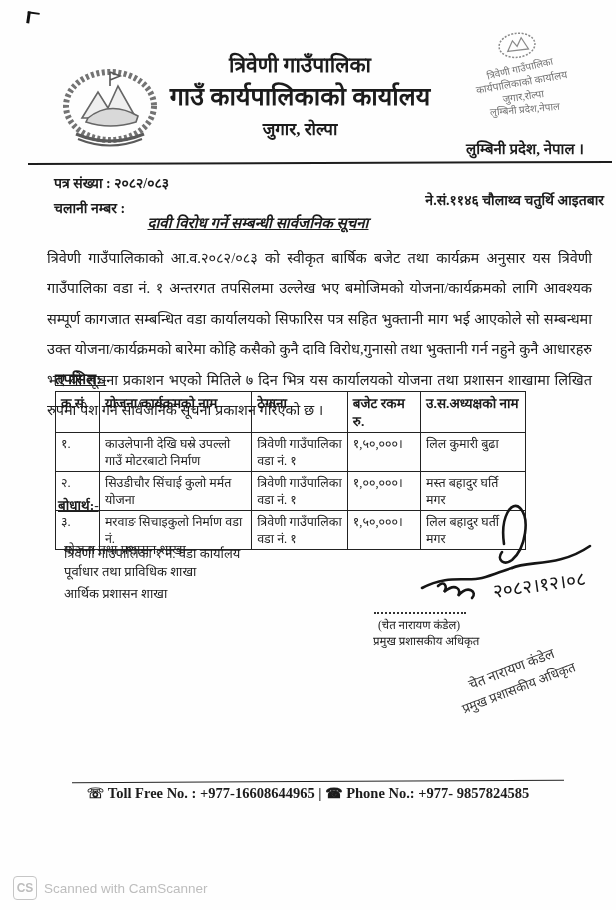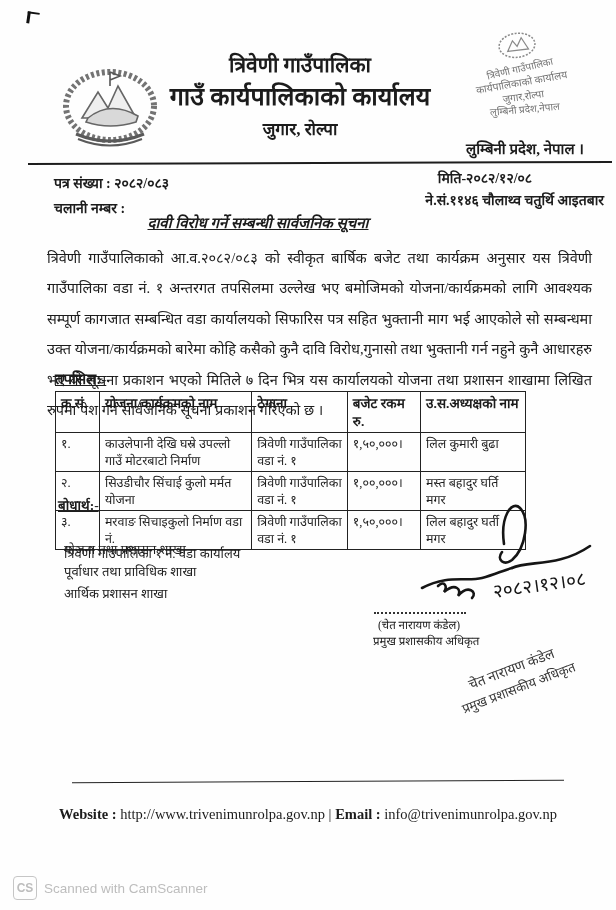--- a/index.html
+++ b/index.html
@@ -102,21 +102,20 @@
     <div class="arc3">जुगार,रोल्पा</div>
     <div class="arc4">लुम्बिनी प्रदेश,नेपाल</div>
   </div>
 
   <div class="abs province">लुम्बिनी प्रदेश, नेपाल ।</div>
 
   <div class="abs head-rule"></div>
 
   <div class="abs letter-no">पत्र संख्या : २०८२/०८३</div>
   <div class="abs dispatch-no">चलानी नम्बर :</div>
-  <div class="abs date-line">मिति-२०८२/१२/०८</div>
   <div class="abs nesam-line">ने.सं.११४६ चौलाथ्व चतुर्थि आइतबार</div>
 
   <div class="abs notice-title">
     <span>दावी विरोध गर्ने सम्बन्धी सार्वजनिक सूचना</span>
   </div>
 
   <div class="abs body-par">त्रिवेणी गाउँपालिकाको आ.व.२०८२/०८३ को स्वीकृत बार्षिक बजेट तथा कार्यक्रम अनुसार यस त्रिवेणी गाउँपालिका वडा नं. १ अन्तरगत तपसिलमा उल्लेख भए बमोजिमको योजना/कार्यक्रमको लागि आवश्यक सम्पूर्ण कागजात सम्बन्धित वडा कार्यालयको सिफारिस पत्र सहित भुक्तानी माग भई आएकोले सो सम्बन्धमा उक्त योजना/कार्यक्रमको बारेमा कोहि कसैको कुनै दावि विरोध,गुनासो तथा भुक्तानी गर्न नहुने कुनै आधारहरु भए यो सूचना प्रकाशन भएको मितिले ७ दिन भित्र यस कार्यालयको योजना तथा प्रशासन शाखामा लिखित रुपमा पेश गर्न सार्वजनिक सूचना प्रकाशन गरिएको छ ।</div>
 
   <div class="abs tapasil">तपसिल:-</div>
   <table class="main">
@@ -171,26 +170,28 @@
   </svg>
   <div class="abs sig-dots"></div>
   <div class="abs sig-name">(चेत नारायण कंडेल)</div>
   <div class="abs sig-desig">प्रमुख प्रशासकीय अधिकृत</div>
   <div class="abs sig-stamp">
     <div class="l1">चेत नारायण कंडेल</div>
     <div class="l2">प्रमुख प्रशासकीय अधिकृत</div>
   </div>
 
   <div class="abs foot-rule"></div>
-  <div class="abs foot-line2">
-    <b>Website :</b>
-    <span>http://www.trivenimunrolpa.gov.np</span>
+  <div class="abs foot-line1">
+    <span class="phone-glyph">☏</span>
+    <b>Toll Free No. :</b>
+    <span>+977-16608644965</span>
     <span>|</span>
-    <b>Email :</b>
-    <span>info@trivenimunrolpa.gov.np</span>
+    <span class="phone-glyph">☎</span>
+    <b>Phone No.:</b>
+    <span>+977- 9857824585</span>
   </div>
 
   <div class="abs cam">
     <div class="cam-box">CS</div>
     <div class="cam-text">Scanned with CamScanner</div>
   </div>
 
 </div>
 
 </body></html>

